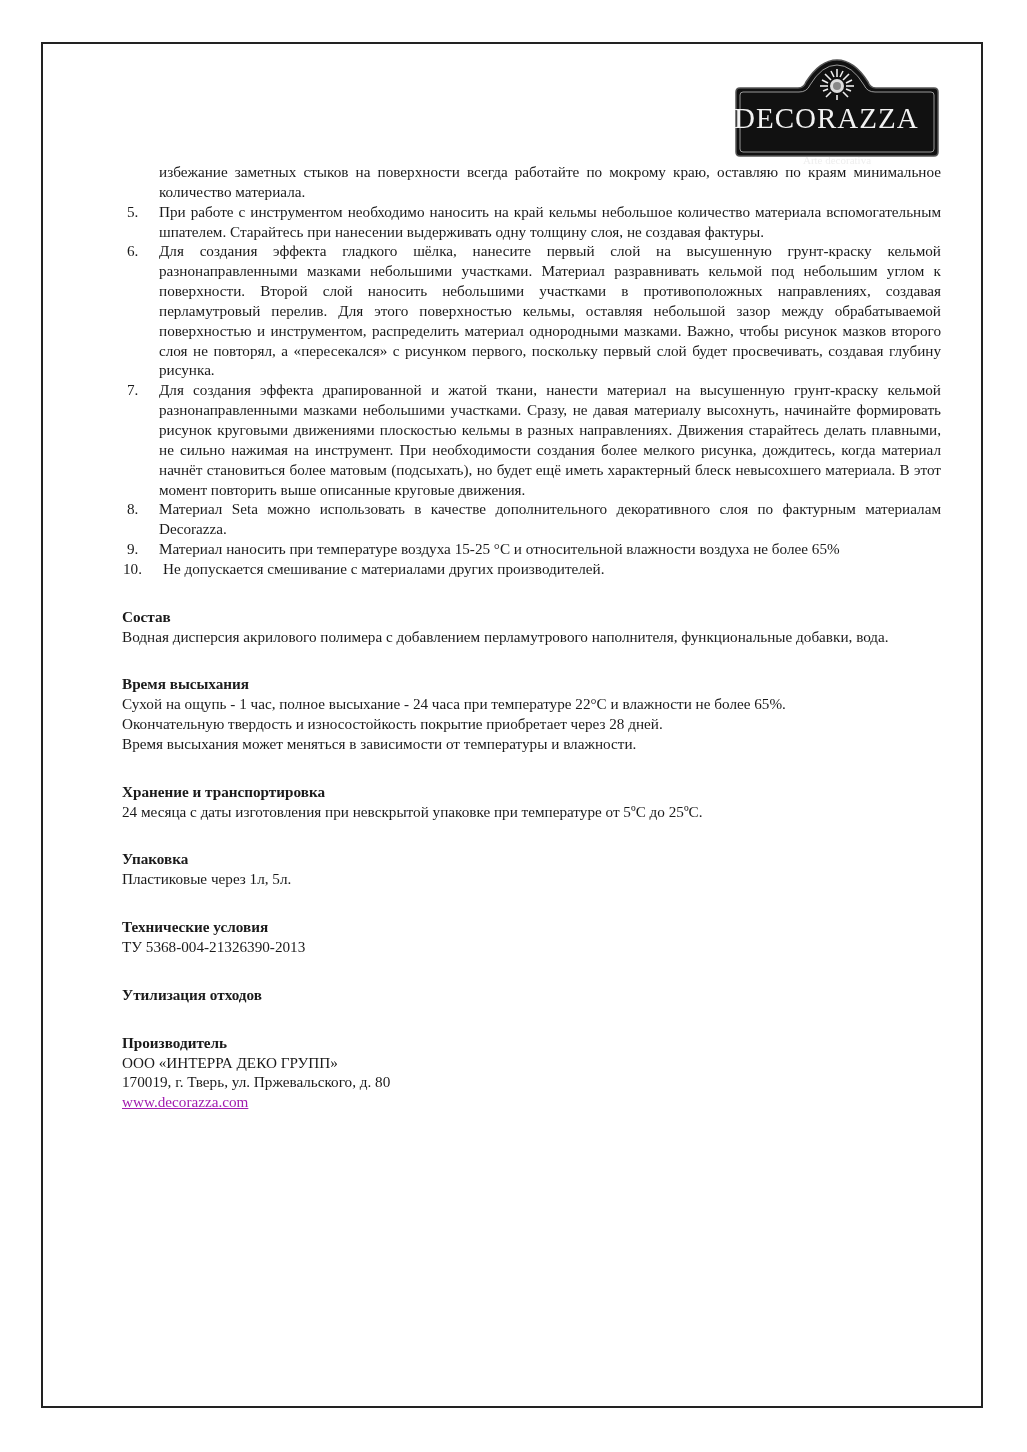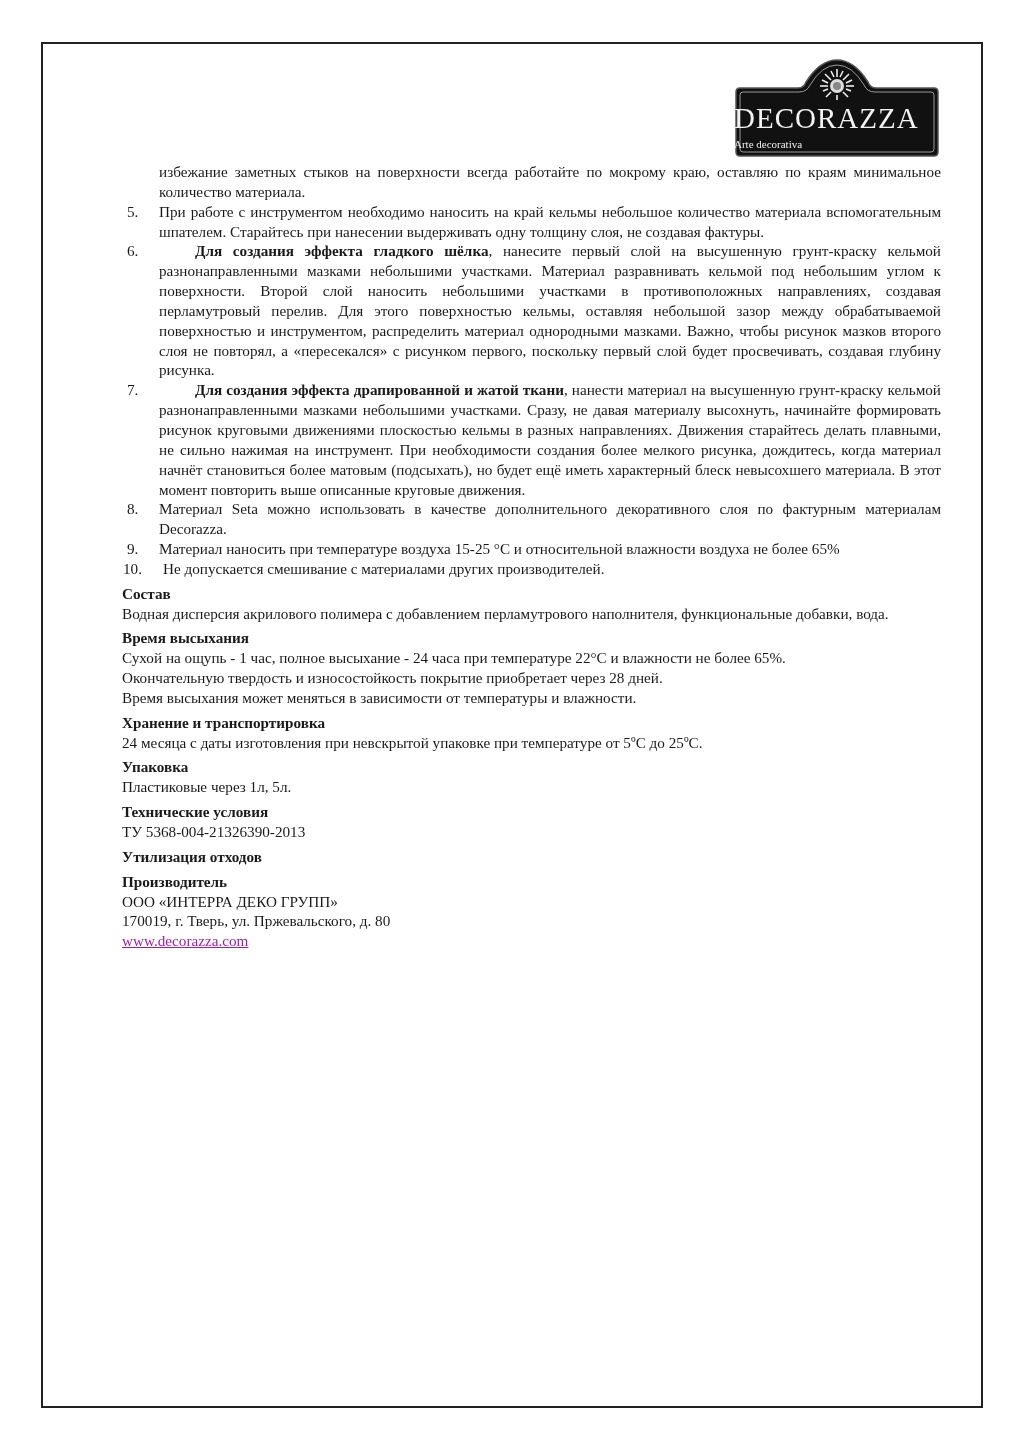--- a/index.html
+++ b/index.html
@@ -9,25 +9,25 @@
                  border:2px solid #222; box-sizing:border-box; }
   .logo { position:absolute; left:734px; top:58px; width:206px; height:100px; }
   .content { position:absolute; left:122px; top:162px; width:819px;
              font-size:15.2px; line-height:19.85px; }
   .content p { margin:0; }
   .list-item { position:relative; padding-left:37px; text-align:justify; text-align-last:left; }
   .list-item .num { position:absolute; left:5px; top:0; }
   .list-item.cont { padding-left:37px; }
   .list-item.ten .num { left:1px; }
   .list-item.ten .txt { padding-left:4px; }
-  .sec { margin-top:5px; }
+  .sec { margin-top:28px; }
   .sec-title { font-weight:bold; }
   .justify { text-align:justify; text-align-last:left; }
   .link { color:#a21caf; text-decoration:underline; cursor:pointer; }
-  b { font-weight:bold;margin-left:36px; }
+  b { font-weight:normal; }
 </style>
 </head>
 <body>
 
 <div class="page-border"></div>
 
 <div class="logo">
   <svg width="206" height="100" viewBox="0 0 206 100">
     <path d="M6,30 L64,30 Q70,30 72,24 Q86,2 103,2 Q120,2 134,24 Q136,30 142,30 L200,30 Q204,30 204,34 L204,94 Q204,98 200,98 L6,98 Q2,98 2,94 L2,34 Q2,30 6,30 Z" fill="#111" stroke="#555" stroke-width="1.5"></path>
     <path d="M9,34 L65,34 Q73,34 76,27 Q88,7 103,7 Q118,7 130,27 Q133,34 141,34 L197,34 Q200,34 200,37 L200,91 Q200,94 197,94 L9,94 Q6,94 6,91 L6,37 Q6,34 9,34 Z" fill="none" stroke="#bbb" stroke-width="0.8"></path>
@@ -46,21 +46,21 @@
           <line x1="3" y1="-9" x2="6" y2="-15"></line>
         <line x1="-9" y1="-3" x2="-15" y2="-6"></line>
           <line x1="9" y1="-3" x2="15" y2="-6"></line>
         <line x1="-9" y1="3" x2="-14" y2="5"></line>
           <line x1="9" y1="3" x2="14" y2="5"></line>
       </g>
       <circle r="4" fill="#888"></circle>
     </g>
   </svg>
   <div style="position:absolute;left:0;top:44px;width:206px;text-align:left;color:#f2f2f2;font-family:'Liberation Serif',serif;font-size:29px;letter-spacing:1px;line-height:32px;">DECORAZZA</div>
-  <div style="position:absolute;left:0;top:80px;width:206px;text-align:left;color:#eee;font-family:'Liberation Serif',serif;font-size:11px;line-height:12px;">Arte decorativa</div>
+  <div style="position:absolute;left:0;top:96px;width:206px;text-align:center;color:#eee;font-family:'Liberation Serif',serif;font-size:11px;line-height:12px;">Arte decorativa</div>
 </div>
 
 <div class="content">
   <p class="list-item cont">
     <span>избежание заметных стыков на поверхности всегда работайте по мокрому краю, оставляю по краям минимальное количество материала.</span>
   </p>
 
   <p class="list-item">
     <span class="num">5.</span>
     <span>При работе с инструментом необходимо наносить на край кельмы небольшое количество материала вспомогательным шпателем. Старайтесь при нанесении выдерживать одну толщину слоя, не создавая фактуры.</span>

